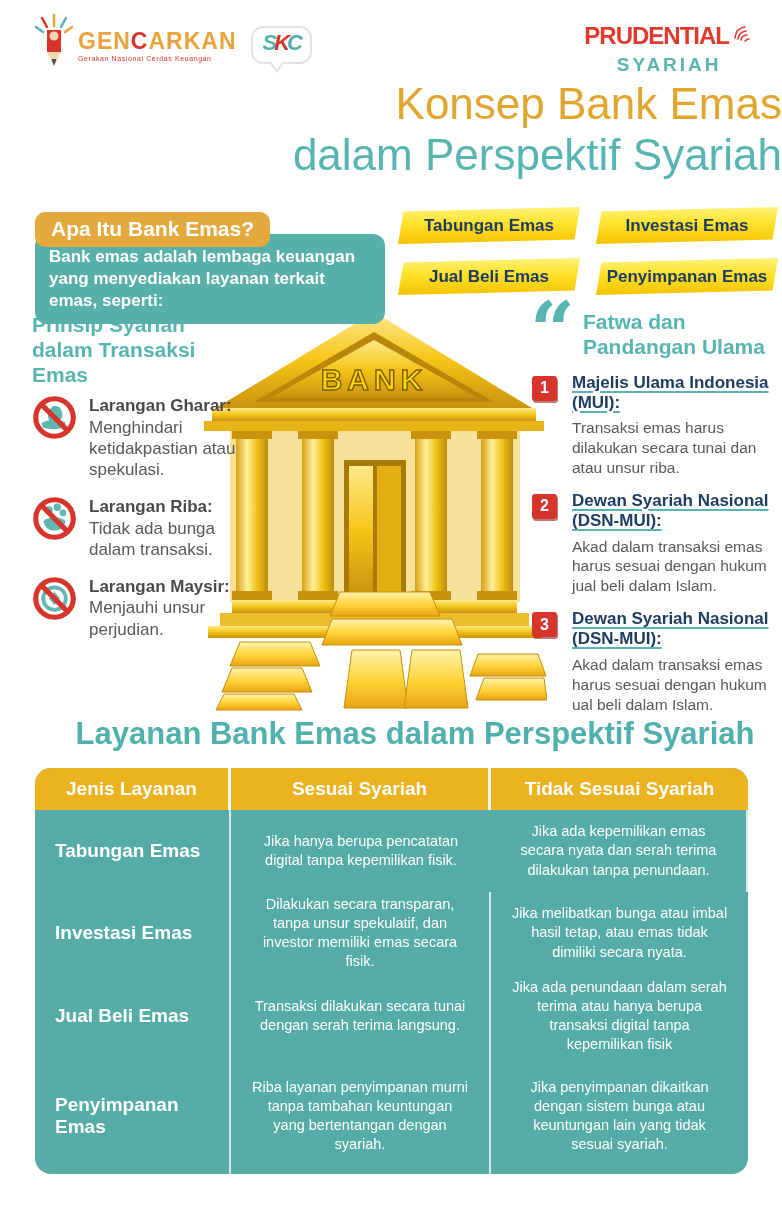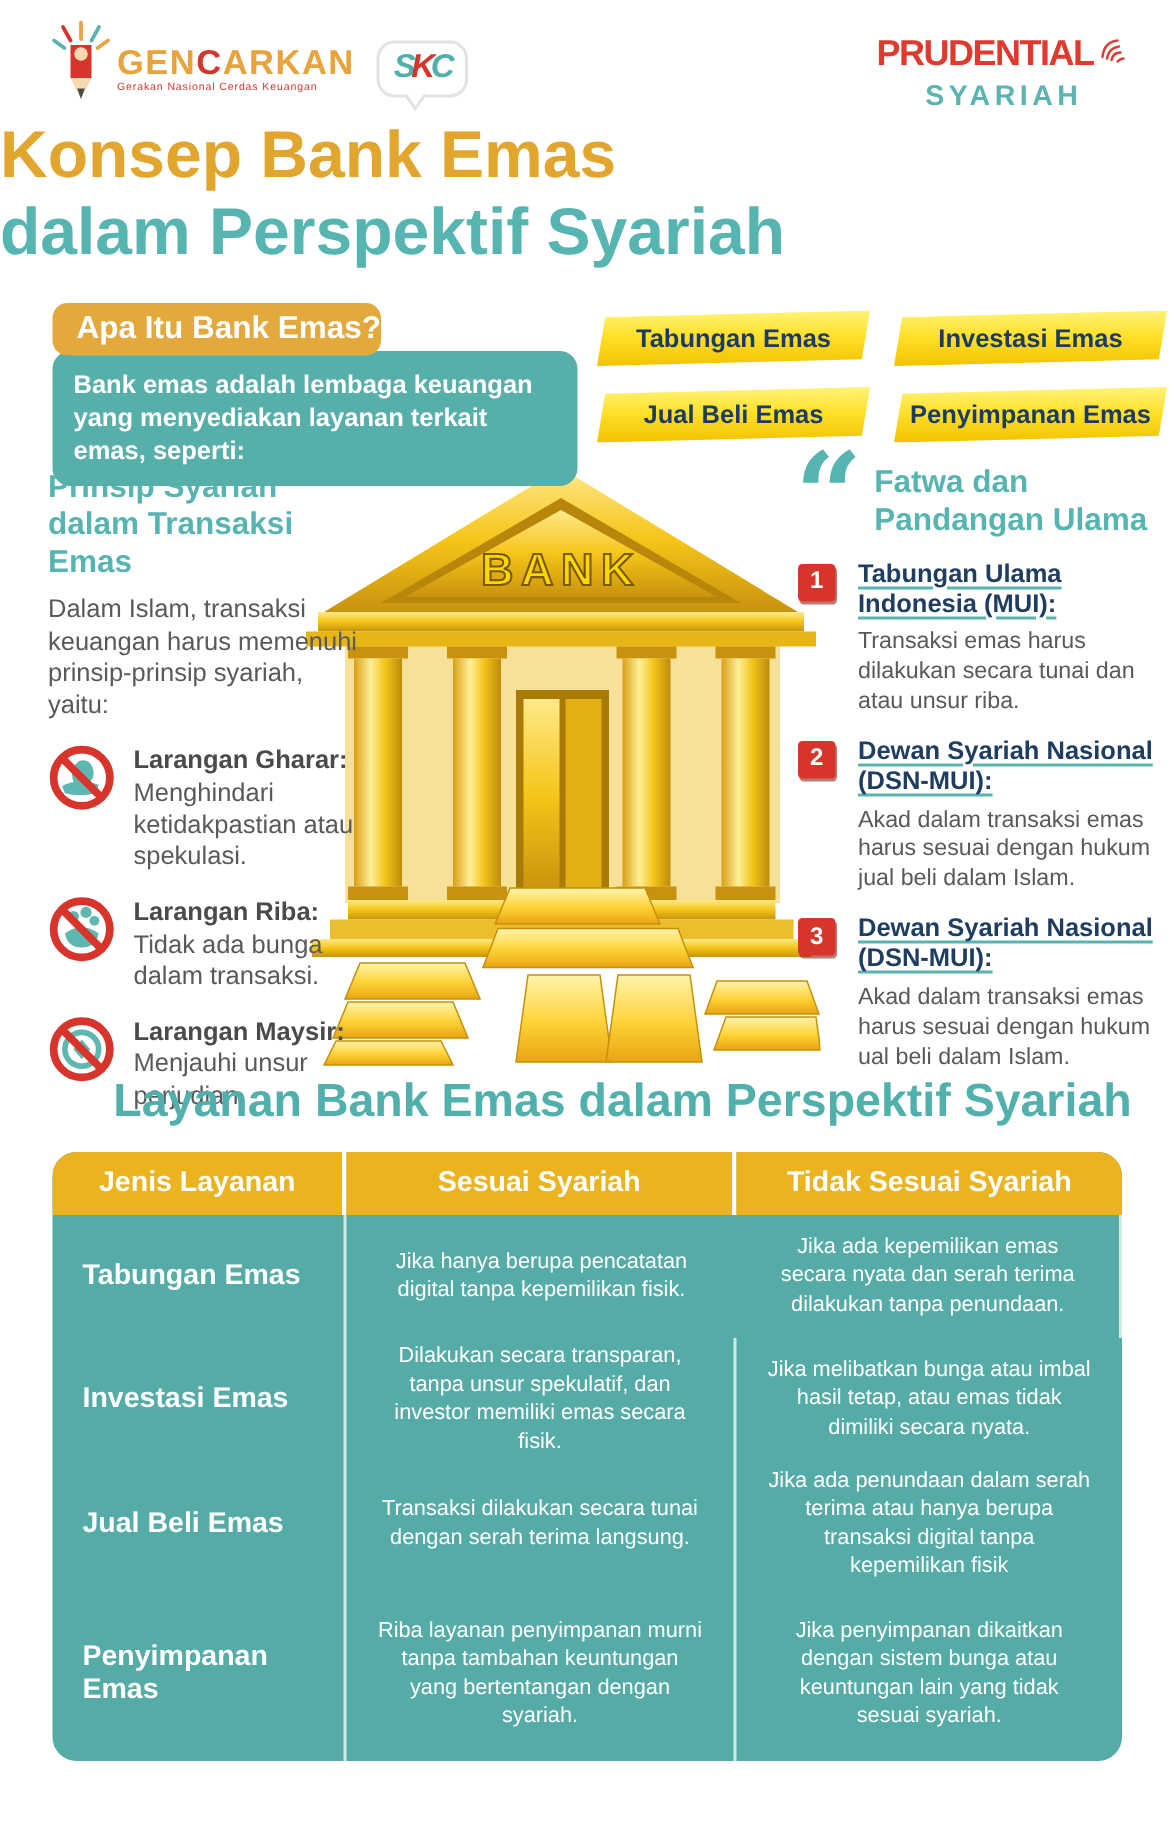--- a/index.html
+++ b/index.html
@@ -16,26 +16,26 @@
   .skc-bubble { position:relative; border:2px solid #e3e3e3; border-radius:12px; padding:4px 10px 8px 10px; background:#fff; margin-top:6px; }
   .skc-bubble:after { content:""; position:absolute; left:18px; bottom:-7px; width:10px; height:10px; background:#fff; border-right:2px solid #e3e3e3; border-bottom:2px solid #e3e3e3; transform:rotate(55deg) skewX(20deg); }
   .skc-letters { font-weight:bold; font-size:22px; font-style:italic; line-height:1; letter-spacing:-3px; }
   .skc-s, .skc-c { color:#4FB0AC; } .skc-k { color:#D7352B; }
   .prudential { position:absolute; right:28px; top:22px; text-align:center; }
   .prudential-row { display:flex; align-items:center; gap:3px; justify-content:center; }
   .prudential-brand { color:#E03A2F; font-weight:bold; font-size:24px; letter-spacing:-1px; }
   .prudential-sub { color:#5AB5B0; font-weight:bold; font-size:19px; letter-spacing:3px; margin-top:4px; }
 
   
-  .main-title { position:absolute; top:78px; left:0; width:100%; text-align:left; font-weight:bold; line-height:1.16; }
+  .main-title { position:absolute; top:78px; left:0; width:100%; text-align:right; font-weight:normal; line-height:1.16; }
   .title-line1 { font-size:44px; color:#E2A62F; }
   .title-line2 { font-size:44px; color:#57B5B1; }
 
   
-  .intro-badge { position:absolute; left:35px; top:202px; background:#E3A93C; color:#fff; font-weight:bold; font-size:21px; padding:5px 0 6px 16px; border-radius:10px; z-index:2; }
+  .intro-badge { position:absolute; left:35px; top:212px; background:#E3A93C; color:#fff; font-weight:bold; font-size:21px; padding:5px 16px 6px 16px; border-radius:10px; z-index:2; }
   .intro-box { position:absolute; left:35px; top:234px; width:350px; background:#57AFAA; color:#fff; font-weight:bold; font-size:17px; line-height:1.3; padding:12px 14px; border-radius:12px; z-index:1; }
 
   
   .service-buttons { position:absolute; left:398px; top:207px; width:380px; display:grid; grid-template-columns:1fr 1fr; gap:14px 16px; }
   .service-btn { height:37px; display:flex; align-items:center; justify-content:center; font-weight:bold; font-size:17px; color:#1C3B63; background:linear-gradient(180deg,#FFF378 0%, #FFE12B 45%, #F2C200 100%); clip-path:polygon(3% 12%, 100% 0%, 97% 88%, 0% 100%); filter:drop-shadow(2px 3px 1px rgba(140,100,0,0.45)); }
 
   
   .principles { position:absolute; left:32px; top:313px; width:212px; }
   .principles-heading { color:#57B5B1; font-weight:bold; font-size:21px; line-height:1.18; margin-bottom:8px; }
   .principles-intro { color:#57595B; font-size:17px; line-height:1.25; margin-bottom:16px; }
@@ -196,21 +196,20 @@
         <path d="M22 384 L92 384 L100 400 L14 400 Z" fill="url(#barG)" stroke="#C8900A" stroke-width="1"></path>
 
         <path d="M276 344 L336 344 L344 366 L268 366 Z" fill="url(#barG)" stroke="#C8900A" stroke-width="1"></path>
         <path d="M282 368 L342 368 L345 390 L274 390 Z" fill="url(#barG)" stroke="#C8900A" stroke-width="1"></path>
       </g>
     </svg>
   </div>
 
   <div class="principles">
     <div class="principles-heading">Prinsip Syariah dalam Transaksi Emas</div>
-    <div class="principles-intro">Dalam Islam,  transaksi keuangan harus memenuhi prinsip-prinsip syariah, yaitu:</div>
 
     <div class="principle-item">
       <span class="principle-icon">
         <svg width="45" height="45" viewBox="0 0 48 48">
           <circle cx="24" cy="24" r="21" fill="#ffffff"></circle>
           <path d="M22 12 q8 -2 10 6 q2 8 -5 10 l-8 1 q-5 -10 3 -17 z" fill="#5FB7B2"></path>
           <path d="M10 30 q10 -6 26 -1 l-2 6 q-12 3 -22 0 z" fill="#5FB7B2"></path>
           <circle cx="24" cy="24" r="20" fill="none" stroke="#D7352B" stroke-width="5.5"></circle>
           <line x1="10" y1="10" x2="38" y2="38" stroke="#D7352B" stroke-width="5.5" stroke-linecap="round"></line>
         </svg>
@@ -257,21 +256,21 @@
   </div>
 
   <div class="fatwa">
     <div class="fatwa-header">
       <span class="quote-glyph">“</span>
       <div class="fatwa-heading">Fatwa dan Pandangan Ulama</div>
     </div>
 
     <div class="fatwa-item">
       <span class="fatwa-number">1</span>
-      <div class="fatwa-title">Tabungan Ulama Indonesia (MUI):</div>
+      <div class="fatwa-title">Majelis Ulama Indonesia (MUI):</div>
       <div class="fatwa-text">Transaksi emas harus dilakukan secara tunai dan atau unsur riba.</div>
     </div>
 
     <div class="fatwa-item">
       <span class="fatwa-number">2</span>
       <div class="fatwa-title">Dewan Syariah Nasional (DSN-MUI):</div>
       <div class="fatwa-text">Akad dalam transaksi emas harus sesuai dengan hukum jual beli dalam Islam.</div>
     </div>
 
     <div class="fatwa-item">

